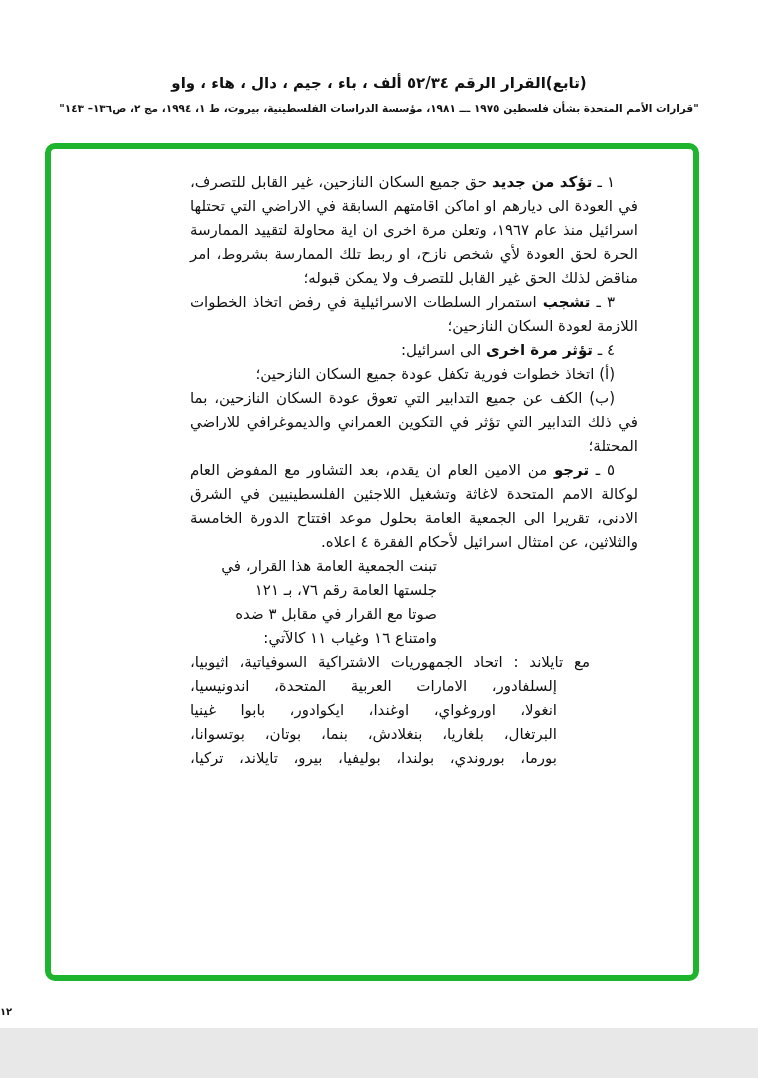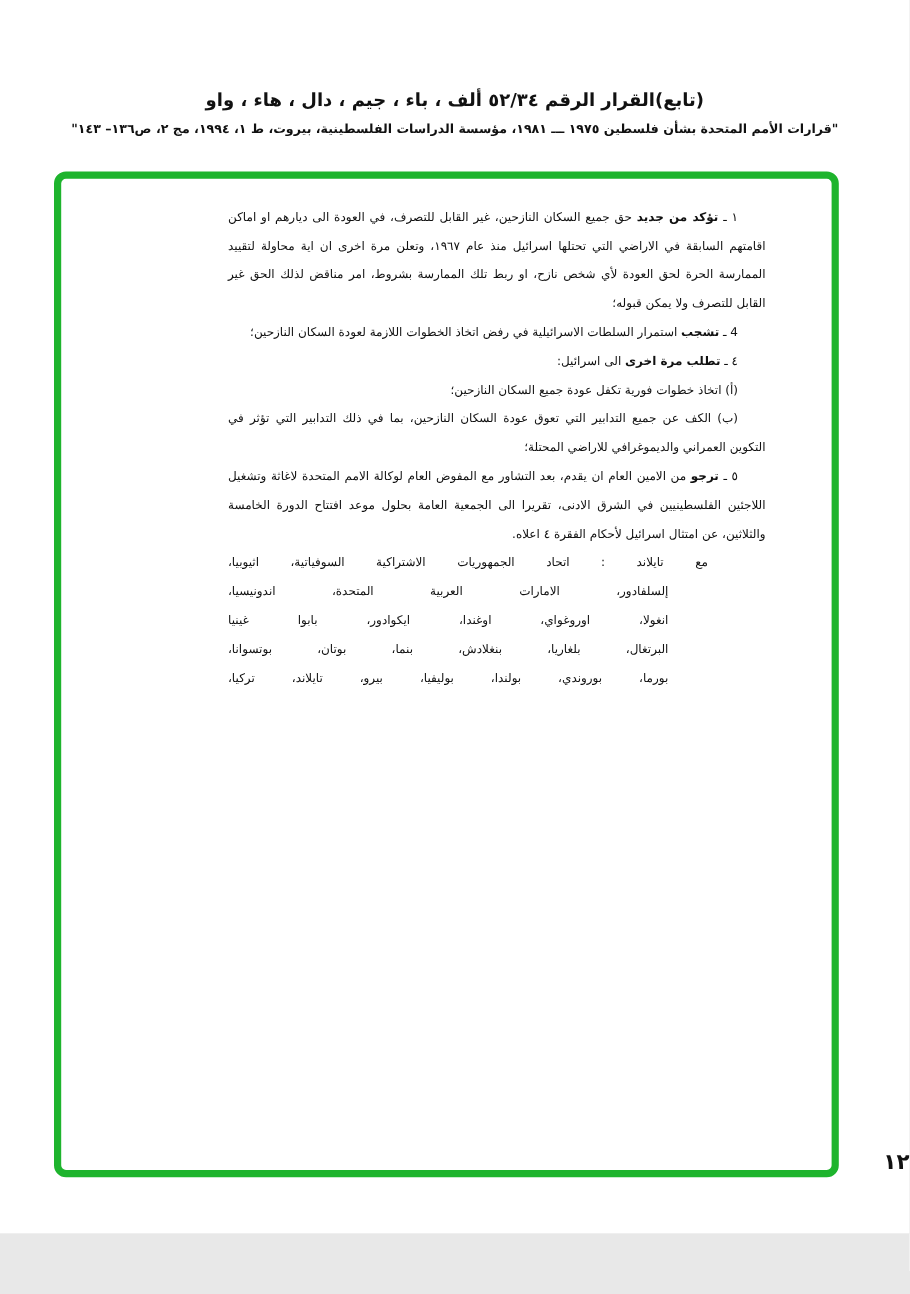--- a/index.html
+++ b/index.html
@@ -16,59 +16,65 @@
     position:absolute;top:102px;left:0;right:0;text-align:center;
     direction:rtl;font-size:10.5px;font-weight:700;
   }
   .frame{
     position:absolute;left:45px;top:143px;width:654px;height:838px;
     box-sizing:border-box;border:6px solid #1eb42d;border-radius:10px;
     background:transparent;
   }
   .content{
     position:absolute;top:170px;right:120px;width:448px;
-    direction:rtl;font-size:10px;line-height:24px;text-align:justify;
+    direction:rtl;font-size:15px;line-height:24px;text-align:justify;
   }
   .para{margin:0;text-indent:23px;}
   .para b{font-weight:700;}
   .adopt-block{margin:0 201px 0 0;text-align:right;}
   .adopt-line{white-space:nowrap;}
   .vote-block{margin:0 48px 0 0;}
   .vote-line{text-align:justify;text-align-last:justify;}
   .vote-line.cont{padding-right:33px;}
   .page-number{
-    position:absolute;top:958px;left:0;right:0;text-align:right;
-    font-size:18px;font-weight:700;direction:rtl;
+    position:absolute;top:1006px;left:0;right:0;text-align:left;
+    font-size:10px;font-weight:700;direction:rtl;
   }
 </style>
 </head>
 <body>
 
 <div class="page">
 
   <div class="header-title">(تابع)القرار الرقم ٥٢/٣٤ ألف ، باء ، جيم ، دال ، هاء ، واو</div>
   <div class="header-source">"قرارات الأمم المتحدة بشأن فلسطين ١٩٧٥ ـــ ١٩٨١، مؤسسة الدراسات الفلسطينية، بيروت، ط ١، ١٩٩٤، مج ٢، ص١٣٦– ١٤٣"</div>
 
   <div class="frame"></div>
 
   <div class="content" dir="rtl">
 
     <p class="para"><span>١ ـ </span><b>تؤكد من جديد</b><span> حق جميع السكان النازحين، غير القابل للتصرف، في العودة الى ديارهم او اماكن اقامتهم السابقة في الاراضي التي تحتلها اسرائيل منذ عام ١٩٦٧، وتعلن مرة اخرى ان اية محاولة لتقييد الممارسة الحرة لحق العودة لأي شخص نازح، او ربط تلك الممارسة بشروط، امر مناقض لذلك الحق غير القابل للتصرف ولا يمكن قبوله؛</span></p>
 
 
-    <p class="para"><span>4 ـ </span><b>تشجب</b><span> استمرار السلطات الاسرائيلية في رفض اتخاذ الخطوات اللازمة لعودة السكان النازحين؛</span></p>
+    <p class="para"><span>٣ ـ </span><b>تشجب</b><span> استمرار السلطات الاسرائيلية في رفض اتخاذ الخطوات اللازمة لعودة السكان النازحين؛</span></p>
 
-    <p class="para"><span>٤ ـ </span><b>تطلب مرة اخرى</b><span> الى اسرائيل:</span></p>
+    <p class="para"><span>٤ ـ </span><b>تؤثر مرة اخرى</b><span> الى اسرائيل:</span></p>
 
     <p class="para"><span>(أ) </span><b></b><span>اتخاذ خطوات فورية تكفل عودة جميع السكان النازحين؛</span></p>
 
     <p class="para"><span>(ب) </span><b></b><span>الكف عن جميع التدابير التي تعوق عودة السكان النازحين، بما في ذلك التدابير التي تؤثر في التكوين العمراني والديموغرافي للاراضي المحتلة؛</span></p>
 
     <p class="para"><span>٥ ـ </span><b>ترجو</b><span> من الامين العام ان يقدم، بعد التشاور مع المفوض العام لوكالة الامم المتحدة لاغاثة وتشغيل اللاجئين الفلسطينيين في الشرق الادنى، تقريرا الى الجمعية العامة بحلول موعد افتتاح الدورة الخامسة والثلاثين، عن امتثال اسرائيل لأحكام الفقرة ٤ اعلاه.</span></p>
 
+    <div class="adopt-block">
+      <div class="adopt-line">تبنت الجمعية العامة هذا القرار، في</div>
+      <div class="adopt-line">جلستها العامة رقم ٧٦، بـ ١٢١</div>
+      <div class="adopt-line">صوتا مع القرار في مقابل ٣ ضده</div>
+      <div class="adopt-line">وامتناع ١٦ وغياب ١١ كالآتي:</div>
+    </div>
 
     <div class="vote-block">
       <div class="vote-line first"><span>مع تايلاند :</span><span> اتحاد الجمهوريات الاشتراكية السوفياتية، اثيوبيا،</span></div>
       <div class="vote-line cont">إلسلفادور، الامارات العربية المتحدة، اندونيسيا،</div>
       <div class="vote-line cont">انغولا، اوروغواي، اوغندا، ايكوادور، بابوا غينيا</div>
       <div class="vote-line cont">البرتغال، بلغاريا، بنغلادش، بنما، بوتان، بوتسوانا،</div>
       <div class="vote-line cont">بورما، بوروندي، بولندا، بوليفيا، بيرو، تايلاند، تركيا،</div>
     </div>
 
   </div>

